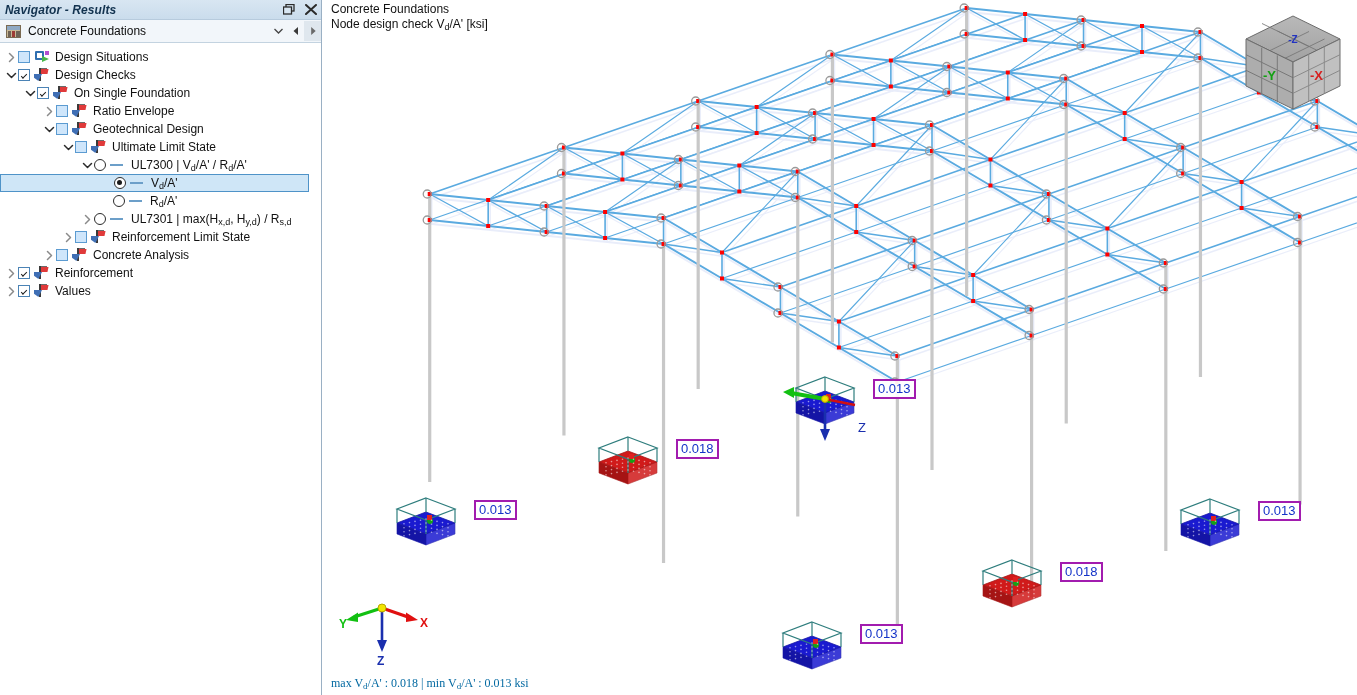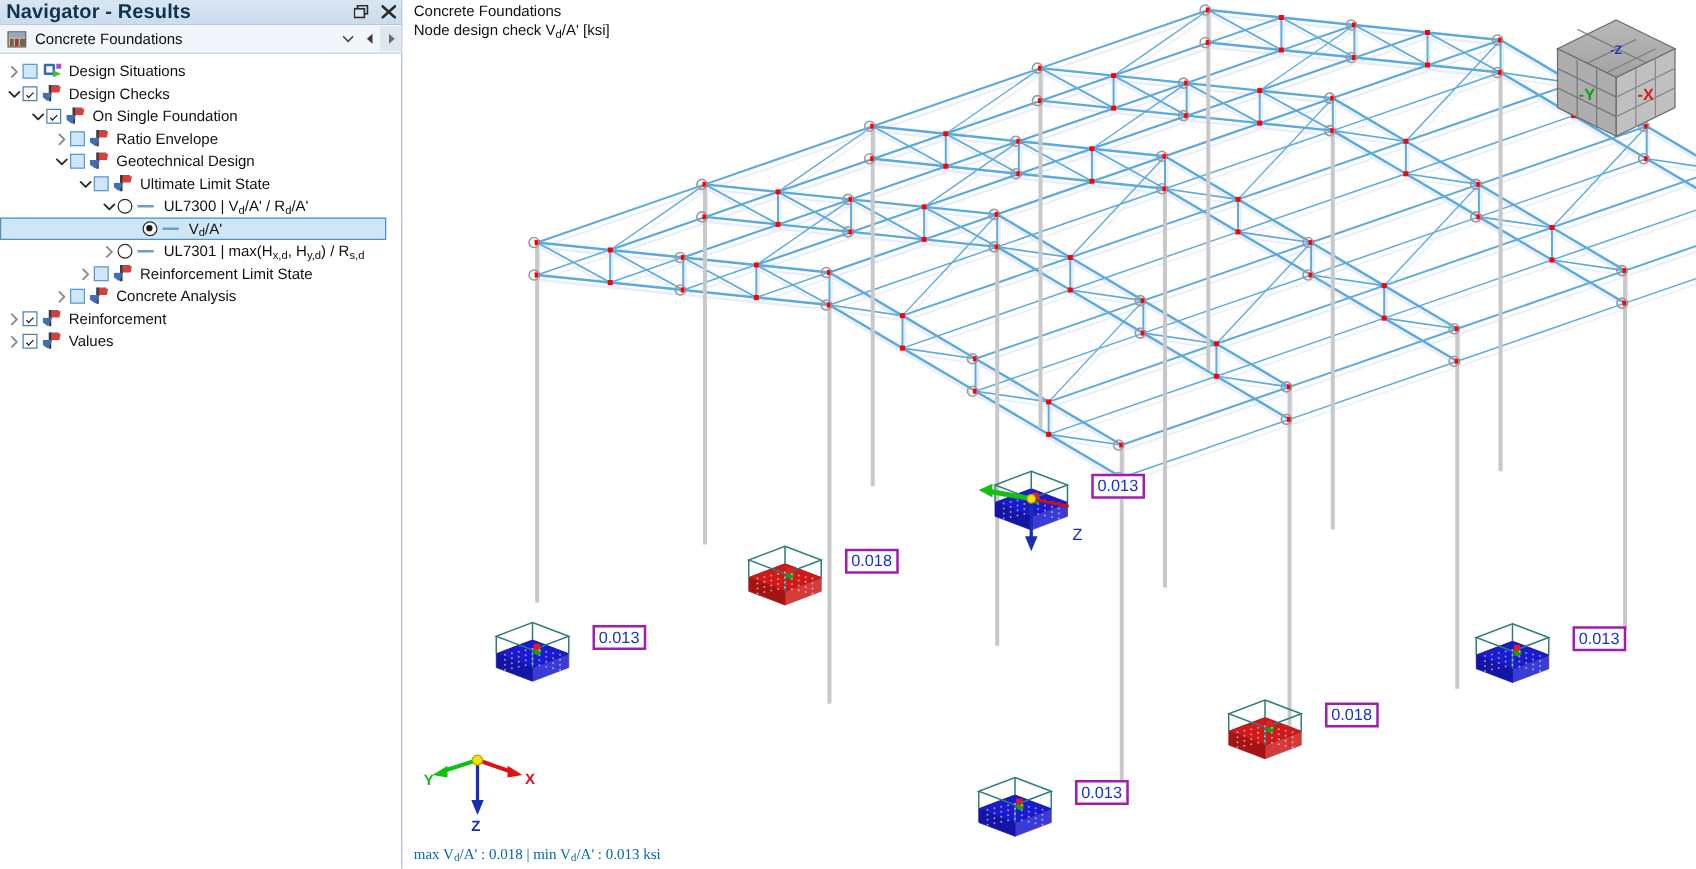--- a/index.html
+++ b/index.html
@@ -19,22 +19,22 @@
     border-right:1px solid #9ab0c4;
     box-sizing:border-box;
   }
   .nav-titlebar{
     position:relative;height:19px;
     background:linear-gradient(#d8e6f2,#cadcec);
     border-bottom:1px solid #b7cbdd;
     display:flex;align-items:center;
   }
   .nav-title{
-    font-weight:bold;font-size:16px;color:#12324f;
-    padding-left:5px;letter-spacing:.1px;
+    font-weight:bold;font-size:12px;color:#12324f;
+    padding-left:5px;letter-spacing:.1px;font-style:italic;
   }
   .nav-title-btns{position:absolute;right:4px;top:0;height:19px;display:flex;align-items:center;gap:9px;}
   .tb-btn{width:13px;height:13px;display:flex;align-items:center;justify-content:center;cursor:pointer;}
   .tb-btn svg{display:block;}
 
   .nav-combobar{
     position:relative;height:22px;background:#f2f6fa;
     border-bottom:1px solid #c3d3e0;
     display:flex;align-items:center;
   }
@@ -278,20 +278,29 @@
           <div class="lbl">UL7300 | V<sub>d</sub>/A' / R<sub>d</sub>/A'</div>
         </div>
         <div class="row sel" style="margin-right: 12px;">
           <div class="spacer" style="width: 99px;"></div>
           <div class="exp"></div>
           <div class="radio on"></div>
           <div class="dash">
             <i></i>
           </div>
           <div class="lbl">V<sub>d</sub>/A'</div>
+        </div>
+        <div class="row">
+          <div class="spacer" style="width: 99px;"></div>
+          <div class="exp"></div>
+          <div class="radio"></div>
+          <div class="dash">
+            <i></i>
+          </div>
+          <div class="lbl">R<sub>d</sub>/A'</div>
         </div>
         <div class="row">
           <div class="spacer" style="width: 80px;"></div>
           <div class="exp">
             <svg width="9" height="11" viewBox="0 0 9 11">
               <path d="M2.5 1.5 L6.5 5.5 L2.5 9.5" fill="none" stroke="#8a8a8a" stroke-width="1.5" stroke-linecap="round" stroke-linejoin="round"></path>
             </svg>
           </div>
           <div class="radio"></div>
           <div class="dash">

